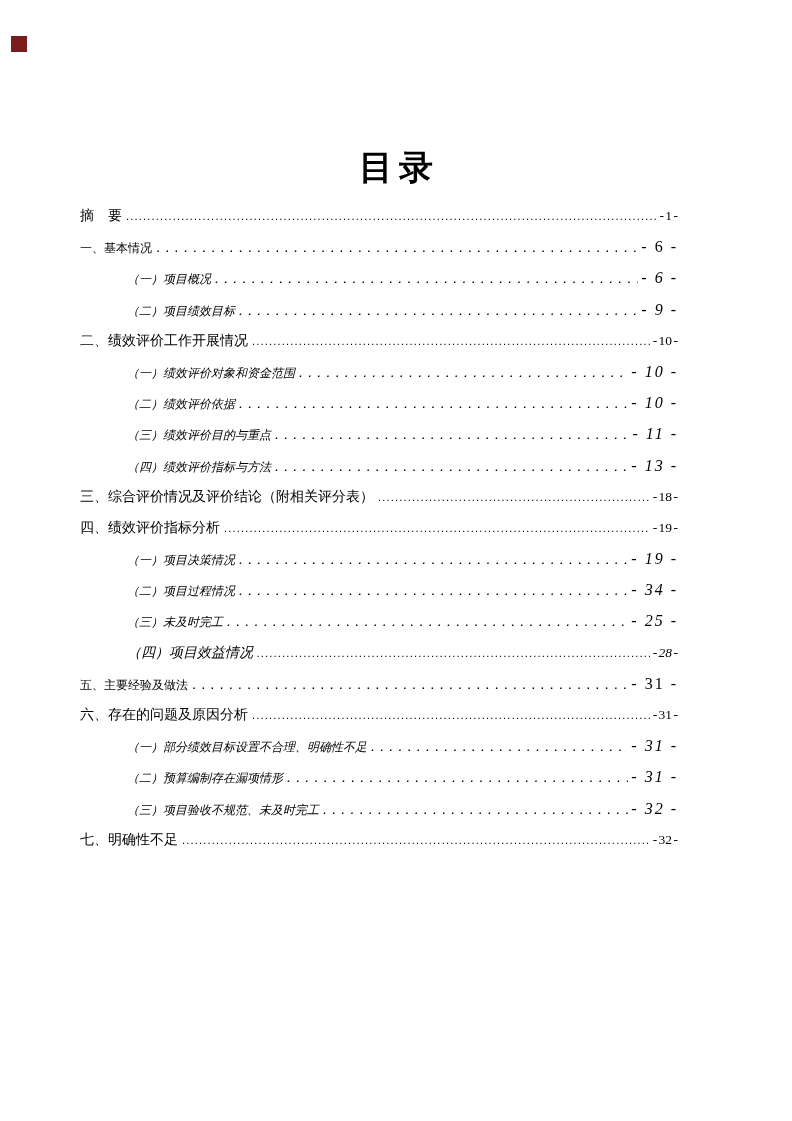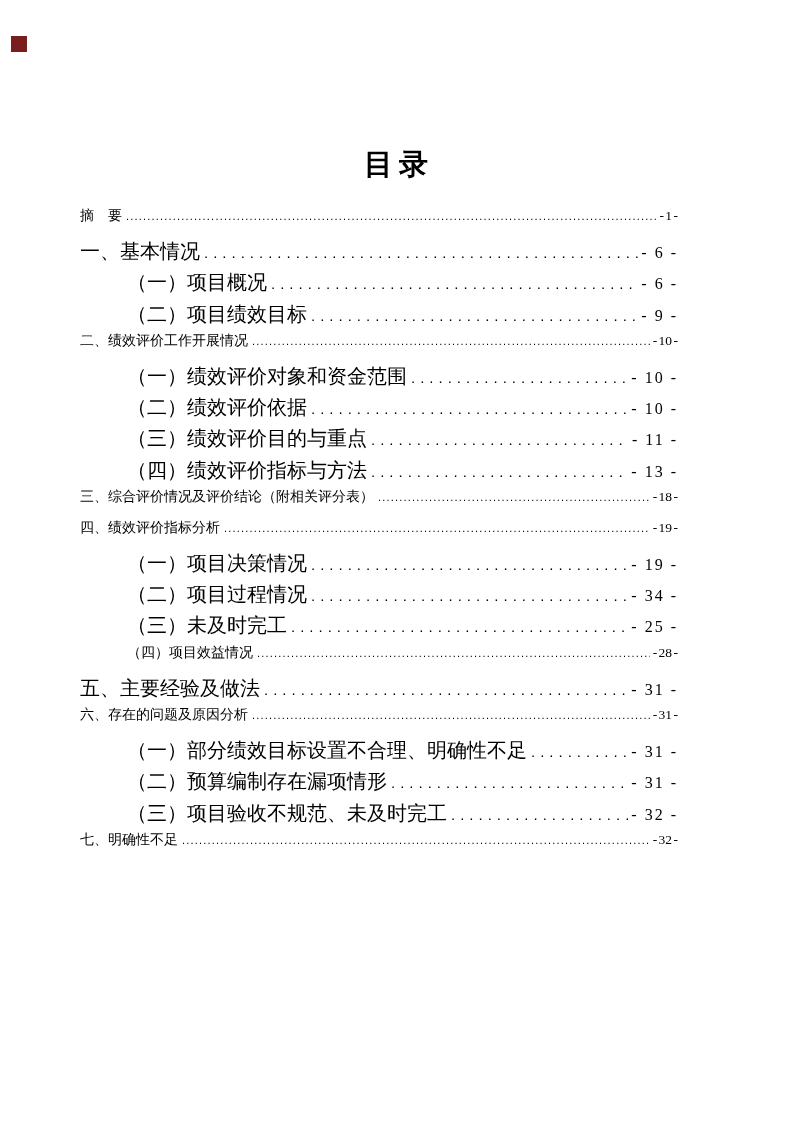--- a/index.html
+++ b/index.html
@@ -13,37 +13,37 @@
     overflow:hidden;
     color:#1a1a1a;
   }
   .corner-marker {
     position:absolute; left:11px; top:36px;
     width:16px; height:16px;
   }
   .doc-title {
     position:absolute; top:145px; left:0;
     width:100%; text-align:center;
-    font-size:29px; font-weight:bold;
+    font-size:34px; font-weight:bold;
     letter-spacing:6px; text-indent:6px;
     color:#000;
   }
   .toc-list {
     position:absolute; left:80px; top:207px;
     width:598px;
   }
   .toc-row {
     display:flex; align-items:baseline;
     height:31.2px;
     white-space:nowrap;
     cursor:pointer;
   }
-  .toc-row.l2 { padding-left:47px; }
+  .toc-row.l2 { padding-left:47px;font-style:italic; }
   .toc-row .t { white-space:pre; color:#000; }
-  .toc-row.spaced .t { font-size:20px; }
+  .toc-row.spaced .t { font-size:12px; }
   .toc-row.dense  .t { font-size:14px; }
   .leader {
     flex:1 1 auto; overflow:hidden;
     white-space:nowrap;
     color:#000;
     margin:0 3px 0 4px;
   }
   .leader::after {
     content:"........................................................................................................................................................................................................";
   }

